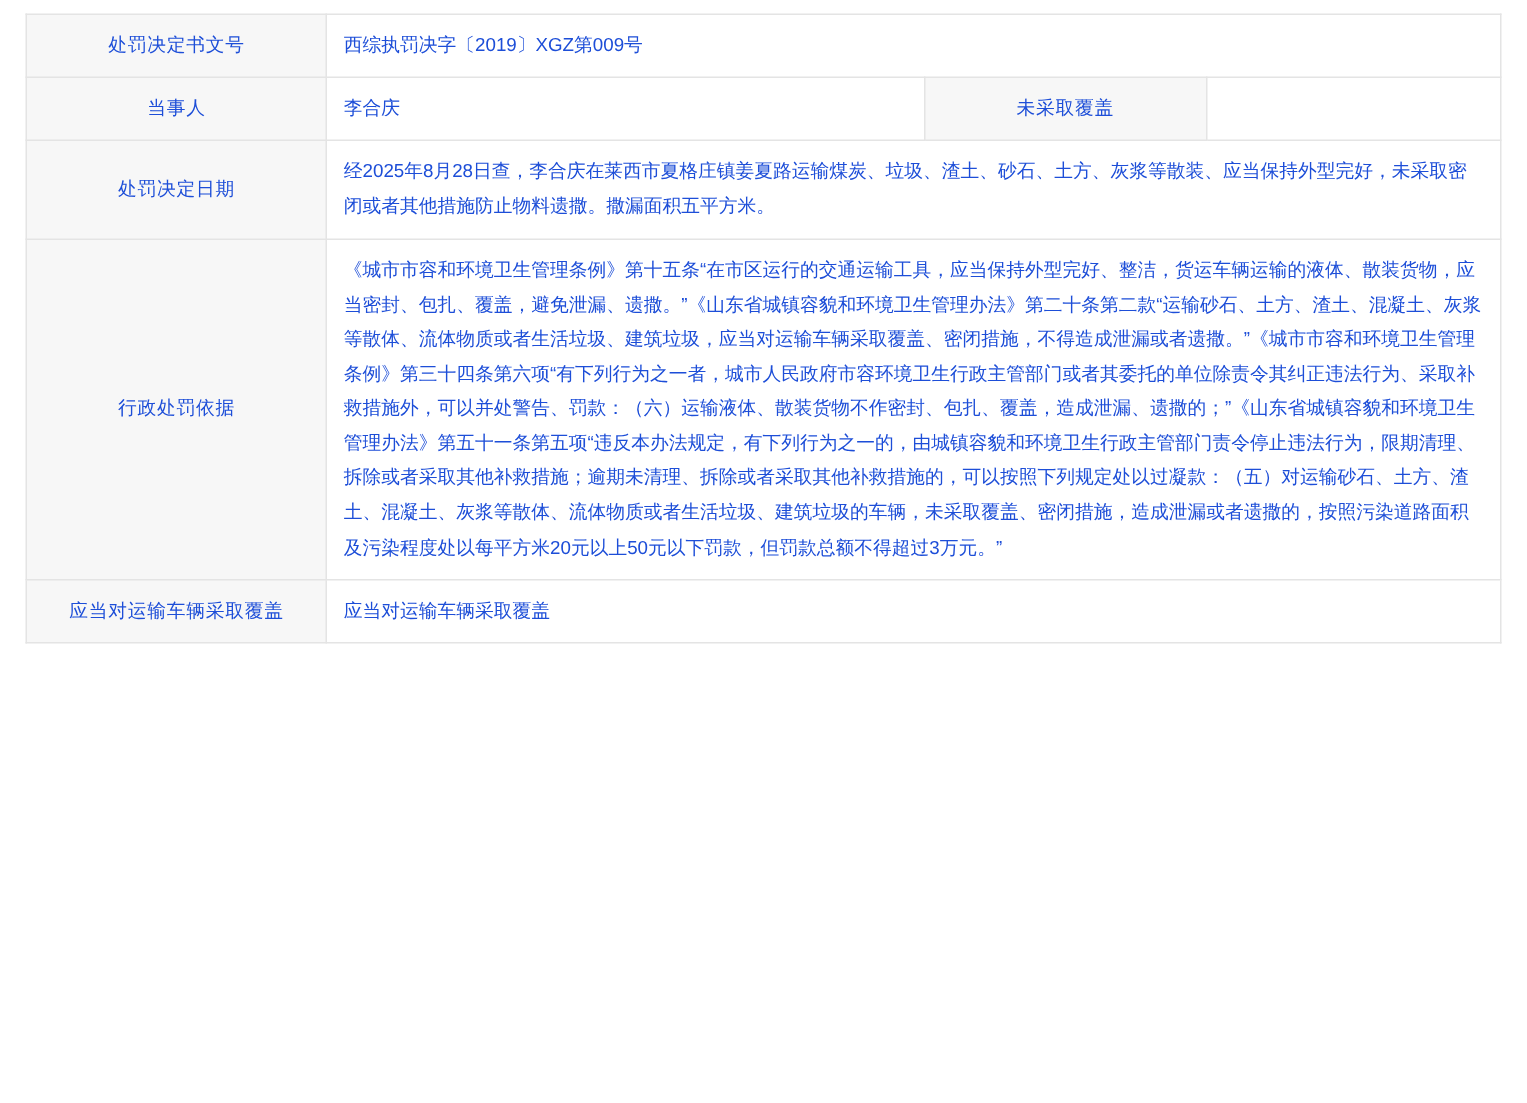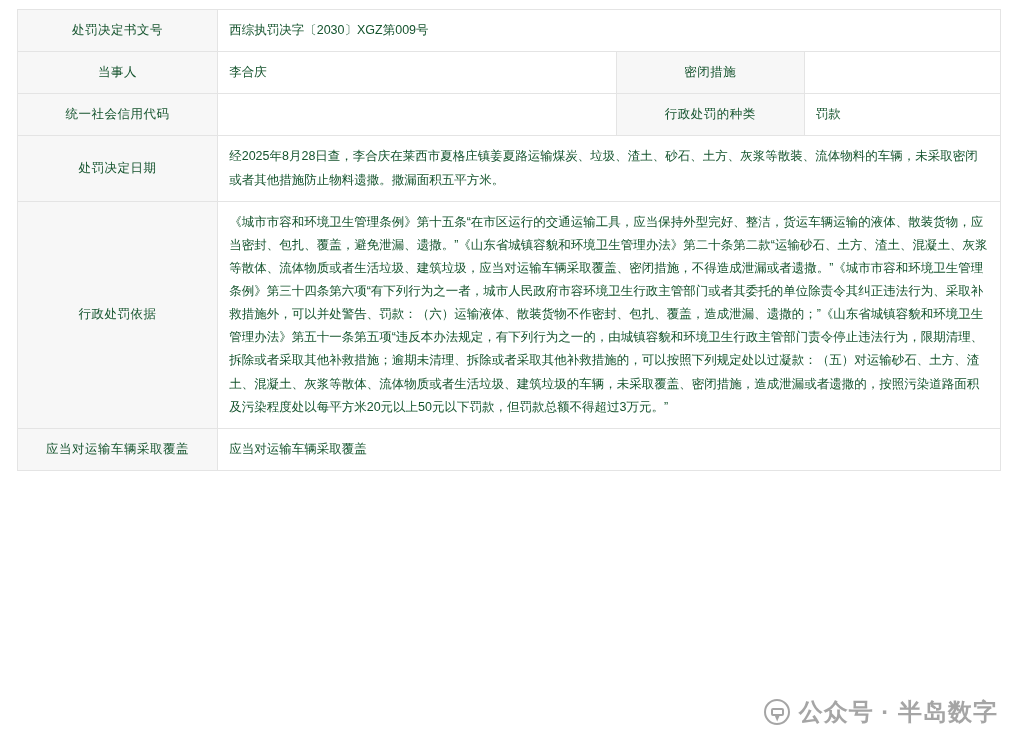--- a/index.html
+++ b/index.html
@@ -24,21 +24,21 @@
     width: 984px;
     margin: 9px 17px 0 17px;
     border-collapse: collapse;
     table-layout: fixed;
     border: 1px solid #e4e4e4;
   }
   table.info td {
     border: 1px solid #e4e4e4;
     vertical-align: middle;
     font-size: 12.5px;
-    color: #14532d;
+    color: #1d4ed8;
     line-height: 1.85;
     padding: 9px 11px;
     box-sizing: border-box;
   }
   td.label {
     background: #f7f7f7;
     text-align: center;
     color: #333333;
     font-size: 12.5px;
     letter-spacing: 0.5px;
@@ -111,55 +111,45 @@
     <colgroup>
       <col class="col-l1">
       <col class="col-v1">
       <col class="col-l2">
       <col class="col-v2">
     </colgroup>
     <tbody>
 
       <tr>
         <td class="label">处罚决定书文号</td>
-        <td class="value" colspan="3">西综执罚决字〔2030〕XGZ第009号</td>
+        <td class="value" colspan="3">西综执罚决字〔2019〕XGZ第009号</td>
       </tr>
 
 
       <tr>
         <td class="label">当事人</td>
         <td class="value">李合庆</td>
-        <td class="label">密闭措施</td>
+        <td class="label">未采取覆盖</td>
         <td class="value"></td>
       </tr>
 
-      <tr>
-        <td class="label">统一社会信用代码</td>
-        <td class="value"></td>
-        <td class="label">行政处罚的种类</td>
-        <td class="value">罚款</td>
-      </tr>
 
 
 
       <tr>
         <td class="label">处罚决定日期</td>
-        <td class="value tall-text" colspan="3">经2025年8月28日查，李合庆在莱西市夏格庄镇姜夏路运输煤炭、垃圾、渣土、砂石、土方、灰浆等散装、流体物料的车辆，未采取密闭或者其他措施防止物料遗撒。撒漏面积五平方米。</td>
+        <td class="value tall-text" colspan="3">经2025年8月28日查，李合庆在莱西市夏格庄镇姜夏路运输煤炭、垃圾、渣土、砂石、土方、灰浆等散装、应当保持外型完好，未采取密闭或者其他措施防止物料遗撒。撒漏面积五平方米。</td>
       </tr>
 
       <tr>
         <td class="label">行政处罚依据</td>
         <td class="value tall-text" colspan="3">《城市市容和环境卫生管理条例》第十五条“在市区运行的交通运输工具，应当保持外型完好、整洁，货运车辆运输的液体、散装货物，应当密封、包扎、覆盖，避免泄漏、遗撒。”《山东省城镇容貌和环境卫生管理办法》第二十条第二款“运输砂石、土方、渣土、混凝土、灰浆等散体、流体物质或者生活垃圾、建筑垃圾，应当对运输车辆采取覆盖、密闭措施，不得造成泄漏或者遗撒。”《城市市容和环境卫生管理条例》第三十四条第六项“有下列行为之一者，城市人民政府市容环境卫生行政主管部门或者其委托的单位除责令其纠正违法行为、采取补救措施外，可以并处警告、罚款：（六）运输液体、散装货物不作密封、包扎、覆盖，造成泄漏、遗撒的；”《山东省城镇容貌和环境卫生管理办法》第五十一条第五项“违反本办法规定，有下列行为之一的，由城镇容貌和环境卫生行政主管部门责令停止违法行为，限期清理、拆除或者采取其他补救措施；逾期未清理、拆除或者采取其他补救措施的，可以按照下列规定处以过凝款：（五）对运输砂石、土方、渣土、混凝土、灰浆等散体、流体物质或者生活垃圾、建筑垃圾的车辆，未采取覆盖、密闭措施，造成泄漏或者遗撒的，按照污染道路面积及污染程度处以每平方米20元以上50元以下罚款，但罚款总额不得超过3万元。”</td>
       </tr>
 
       <tr>
         <td class="label">应当对运输车辆采取覆盖</td>
         <td class="value" colspan="3">应当对运输车辆采取覆盖</td>
       </tr>
     </tbody>
   </table>
 
-  <div class="watermark">
-    <span class="wm-icon"></span>
-    <span class="wm-text">公众号 · 半岛数字</span>
-  </div>
 
 </div>
 
 </body></html>

